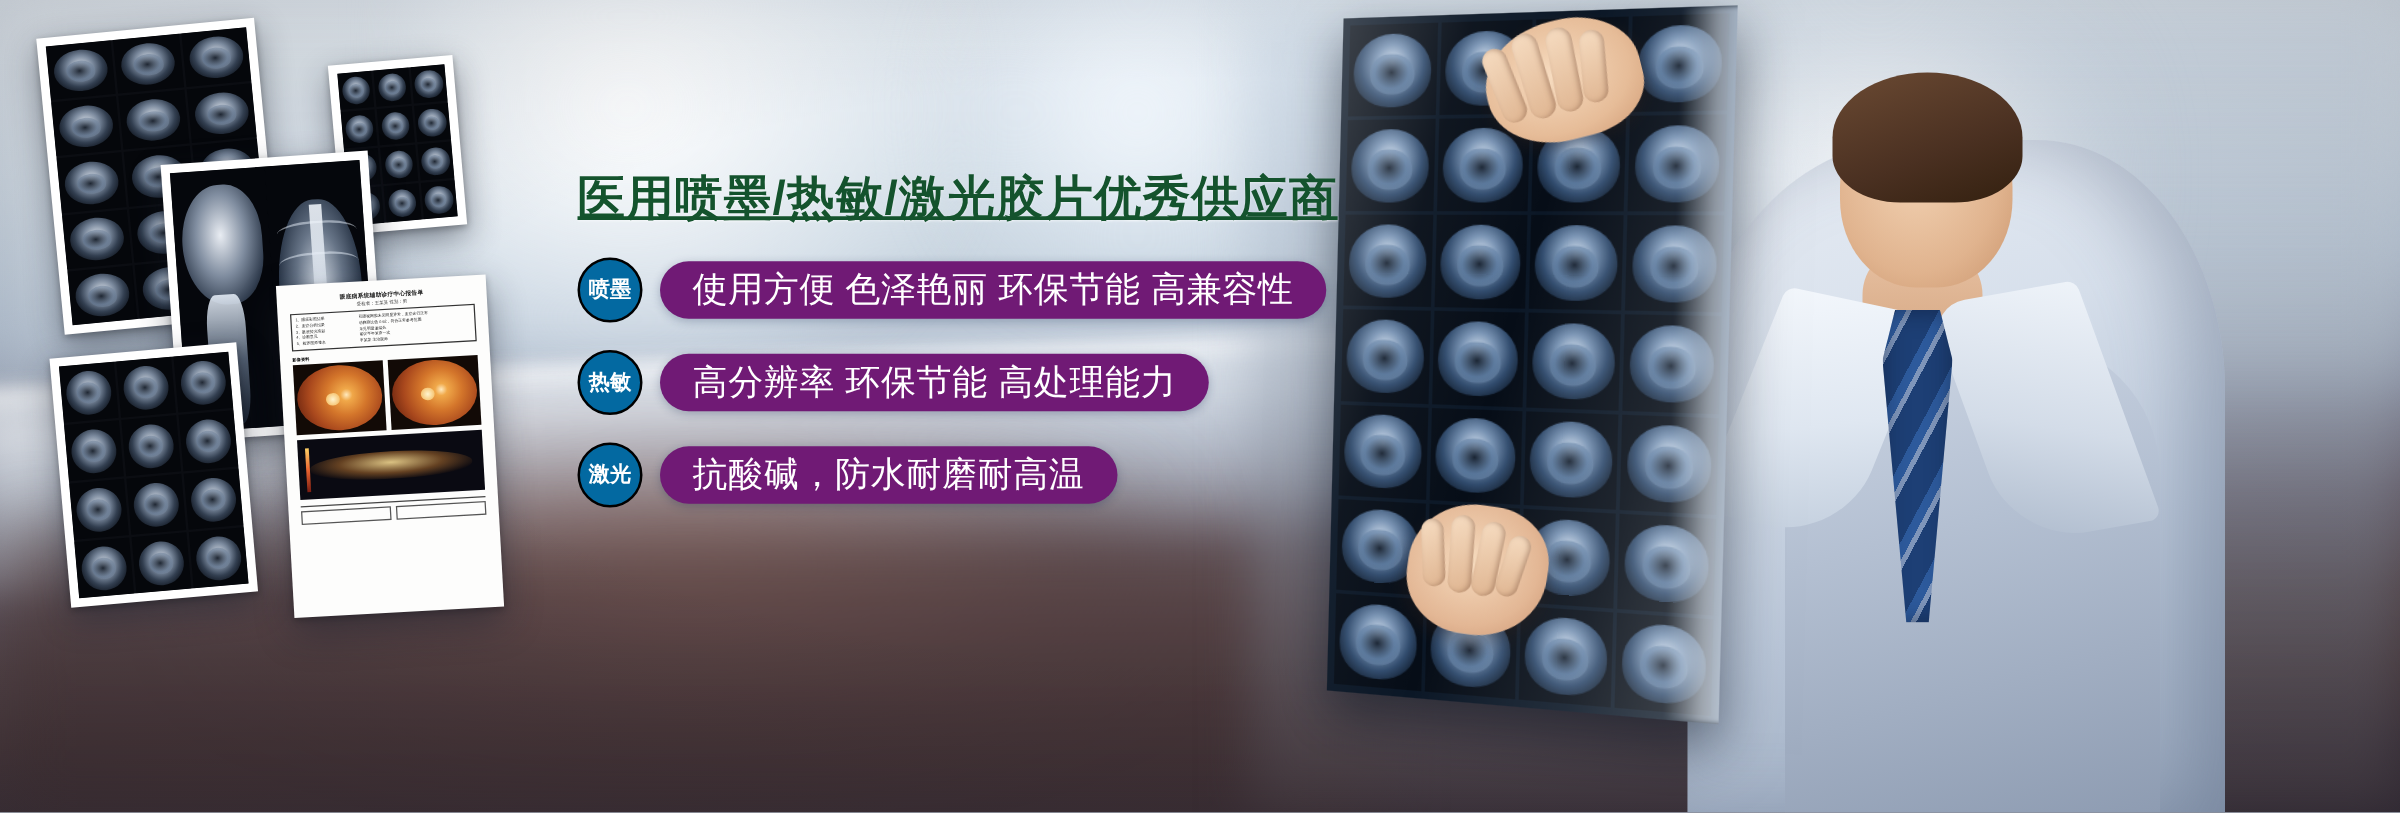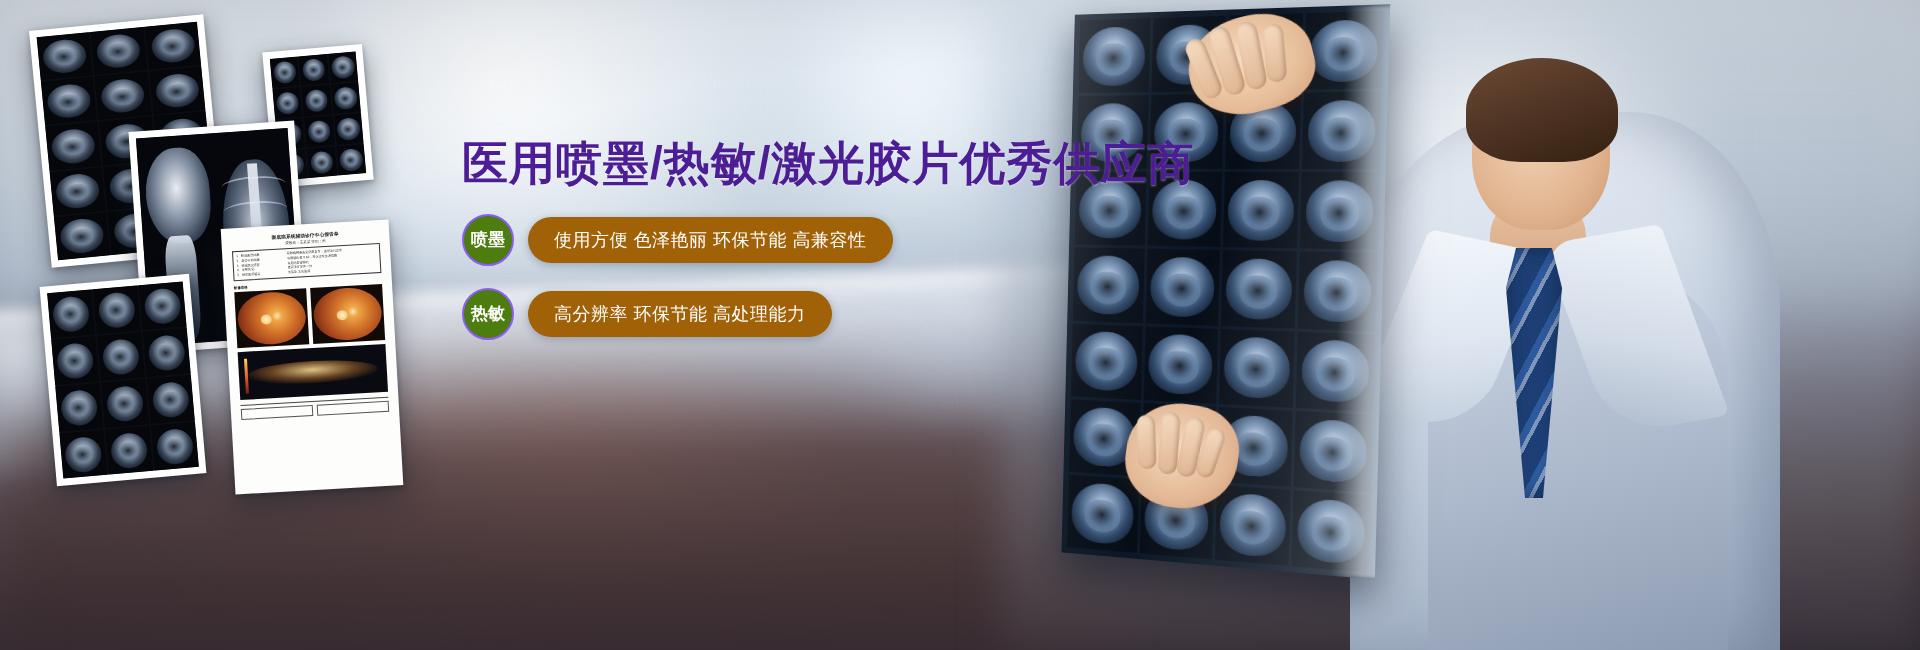--- a/index.html
+++ b/index.html
@@ -352,59 +352,60 @@
   .held-curl {
     position:absolute; right:-4px; top:0; width:46px; height:100%;
     background:linear-gradient(90deg, rgba(255,255,255,0), rgba(225,236,248,.55) 60%, rgba(186,203,224,.85));
     filter:blur(2px);
   }
 
   
   .copy { position:absolute; left:462px; top:140px; width:620px; }
 
   .headline {
-    font-size:46px;
+    font-size:38px;
     font-weight:700;
-    color:#4c1d95;
+    color:#14532d;
     letter-spacing:1px;
     line-height:1;
     white-space:nowrap;
     text-shadow:0 1px 2px rgba(255,255,255,.45);
+    text-decoration:underline;
   }
 
   .feature-list { margin-top:28px; }
 
   .feature-row {
     display:flex; align-items:center;
     margin-bottom:22px;
   }
 
   .tag-circle {
     width:52px; height:52px; flex:0 0 52px;
     border-radius:50%;
     display:flex; align-items:center; justify-content:center;
     font-size:17px; font-weight:700;
     letter-spacing:0;
     line-height:1.05;
     margin-right:14px;
   }
   .tag-circle.outline {
-    border:2px solid #8b5cf6;
-    background:#4d7c0f;
+    border:2px solid #000000;
+    background:#0369a1;
     color:#ffffff;
   }
 
   .pill {
     height:46px;
     border-radius:23px;
-    background:#a16207;
+    background:#701a75;
     color:#ffffff;
     display:flex; align-items:center;
     padding:0 26px;
-    font-size:18px;
+    font-size:28px;
     letter-spacing:.5px;
     white-space:nowrap;
     box-shadow:0 2px 8px rgba(20,38,80,.28);
     text-align:right;
   }
 </style>
 </head>
 <body>
 
 <div class="banner">
@@ -611,17 +612,21 @@
       <div class="feature-row">
         <div class="tag-circle outline">喷墨</div>
         <div class="pill">使用方便 色泽艳丽 环保节能 高兼容性</div>
       </div>
 
       <div class="feature-row">
         <div class="tag-circle outline">热敏</div>
         <div class="pill">高分辨率 环保节能 高处理能力</div>
       </div>
 
+      <div class="feature-row">
+        <div class="tag-circle outline">激光</div>
+        <div class="pill">抗酸碱，防水耐磨耐高温</div>
+      </div>
 
     </div>
   </div>
 
 </div>
 
 </body></html>

